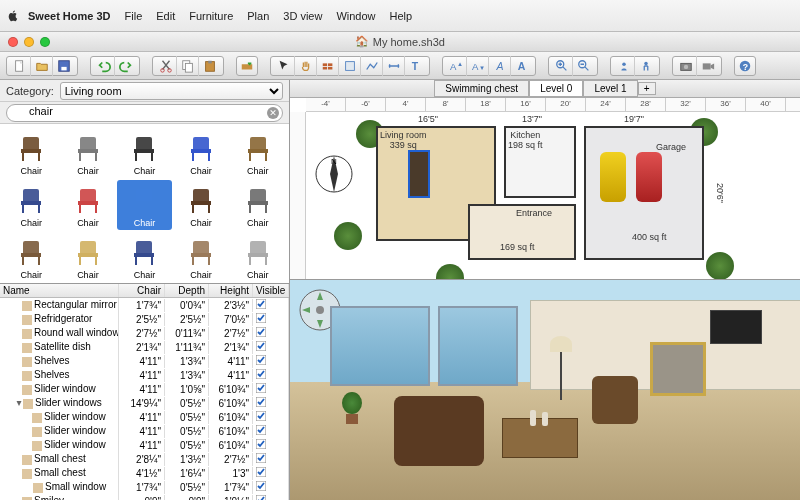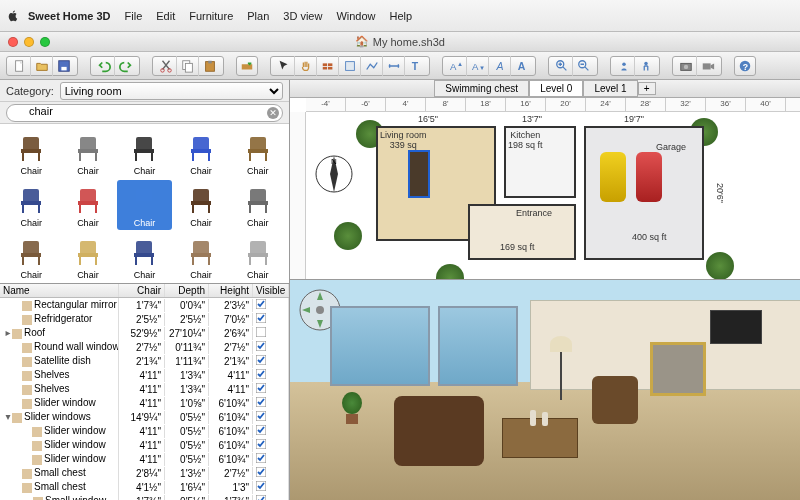--- a/index.html
+++ b/index.html
@@ -508,29 +508,20 @@
             <div class="col-name" style="padding-left:14px"><span class="tree"></span><span class="ficon" style="background:#c8a060;opacity:0.6"></span>Refridgerator</div>
     <div class="col-w">2'5½"</div>
             <div class="col-d">2'5½"</div>
             <div class="col-h">7'0½"</div>
     <div class="col-v"><svg class="chk" viewBox="0 0 10 10">
                 <rect x="0" y="0" width="10" height="10" fill="#fff" stroke="#888"></rect>
                 <path d="M2 5l2 2 4-5" fill="none" stroke="#2060c0" stroke-width="1.8"></path>
               </svg></div>
           </div>
           <div class="furnrow">
-            <div class="col-name" style="padding-left:4px"><span class="tree">▸</span><span class="ficon" style="background:#c8a060;opacity:0.6"></span>Roof</div>
-    <div class="col-w">52'9½"</div>
-            <div class="col-d">27'10¼"</div>
-            <div class="col-h">2'6¾"</div>
-    <div class="col-v"><svg class="chk" viewBox="0 0 10 10">
-                <rect x="0" y="0" width="10" height="10" fill="#fff" stroke="#888"></rect>
-              </svg></div>
-          </div>
-          <div class="furnrow">
             <div class="col-name" style="padding-left:14px"><span class="tree"></span><span class="ficon" style="background:#c8a060;opacity:0.6"></span>Round wall window</div>
     <div class="col-w">2'7½"</div>
             <div class="col-d">0'11¾"</div>
             <div class="col-h">2'7½"</div>
     <div class="col-v"><svg class="chk" viewBox="0 0 10 10">
                 <rect x="0" y="0" width="10" height="10" fill="#fff" stroke="#888"></rect>
                 <path d="M2 5l2 2 4-5" fill="none" stroke="#2060c0" stroke-width="1.8"></path>
               </svg></div>
           </div>
           <div class="furnrow">
@@ -567,21 +558,21 @@
             <div class="col-name" style="padding-left:14px"><span class="tree"></span><span class="ficon" style="background:#c8a060;opacity:0.6"></span>Slider window</div>
     <div class="col-w">4'11"</div>
             <div class="col-d">1'0⅝"</div>
             <div class="col-h">6'10¾"</div>
     <div class="col-v"><svg class="chk" viewBox="0 0 10 10">
                 <rect x="0" y="0" width="10" height="10" fill="#fff" stroke="#888"></rect>
                 <path d="M2 5l2 2 4-5" fill="none" stroke="#2060c0" stroke-width="1.8"></path>
               </svg></div>
           </div>
           <div class="furnrow">
-            <div class="col-name" style="padding-left:4px"><span class="tree">▾</span><span class="ficon" style="background:#c8a060;opacity:0.6"></span>Slider windows</div>
+            <div class="col-name" style="padding-left:15px"><span class="tree">▾</span><span class="ficon" style="background:#c8a060;opacity:0.6"></span>Slider windows</div>
     <div class="col-w">14'9¼"</div>
             <div class="col-d">0'5½"</div>
             <div class="col-h">6'10¾"</div>
     <div class="col-v"><svg class="chk" viewBox="0 0 10 10">
                 <rect x="0" y="0" width="10" height="10" fill="#fff" stroke="#888"></rect>
                 <path d="M2 5l2 2 4-5" fill="none" stroke="#2060c0" stroke-width="1.8"></path>
               </svg></div>
           </div>
           <div class="furnrow">
             <div class="col-name" style="padding-left:24px"><span class="tree"></span><span class="ficon" style="background:#c8a060;opacity:0.6"></span>Slider window</div>

